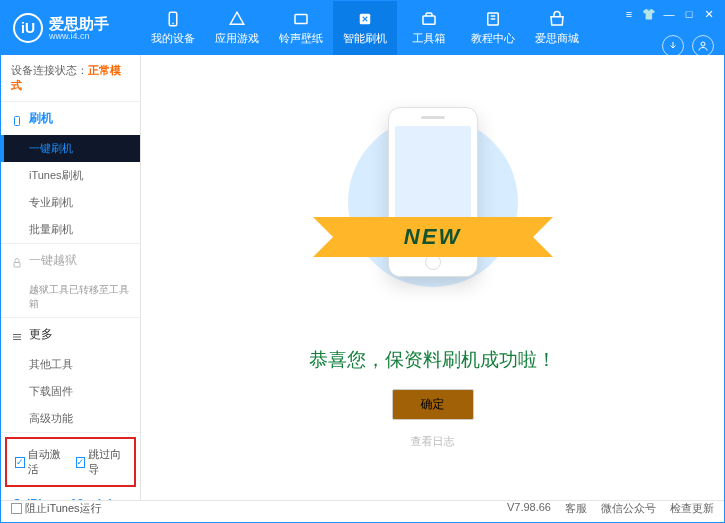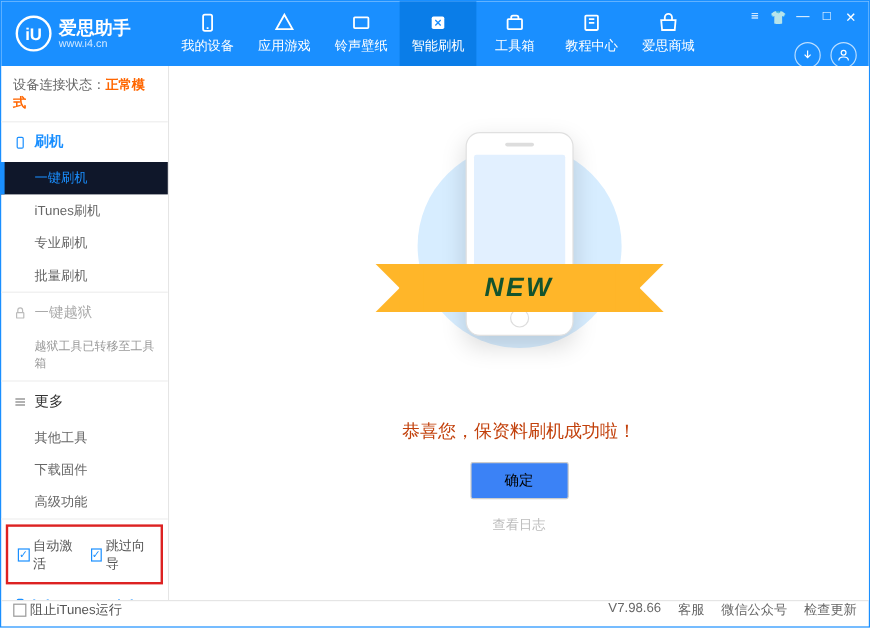--- a/index.html
+++ b/index.html
@@ -15,21 +15,21 @@
 .nav-item.active { background: #0a7de8; }
 .nav-icon { width: 18px; height: 18px; }
 .header-right { position: absolute; right: 8px; top: 6px; display: flex; gap: 6px; align-items: center; }
 .win-btn { width: 14px; height: 14px; cursor: pointer; color: #fff; font-size: 11px; display: flex; align-items: center; justify-content: center; }
 .circle-btn { width: 22px; height: 22px; border: 1.5px solid rgba(255,255,255,0.7); border-radius: 50%; display: flex; align-items: center; justify-content: center; cursor: pointer; margin-top: 12px; }
 .body-area { display: flex; height: calc(100% - 54px - 22px); }
 .sidebar { width: 140px; border-right: 1px solid #e5e5e5; display: flex; flex-direction: column; overflow-y: auto; }
 .conn-status { padding: 8px 10px; font-size: 11px; color: #666; border-bottom: 1px solid #eee; }
 .conn-status .normal { color: #ff6600; font-weight: bold; }
 .side-section { border-bottom: 1px solid #eee; }
-.side-header { display: flex; align-items: center; padding: 8px 10px; font-size: 12px; color: #333; gap: 6px; }
+.side-header { display: flex; align-items: flex-end; padding: 8px 10px; font-size: 12px; color: #333; gap: 6px; }
 .side-header.blue { color: #1a8fff; font-weight: bold; }
 .side-header.gray { color: #aaa; }
 .side-sub { padding: 6px 10px 6px 28px; font-size: 11px; color: #666; cursor: pointer; }
 .side-sub.active { background: #0f172a; color: #1a8fff; border-left: 3px solid #1a8fff; padding-left: 25px; }
 .side-note { padding: 6px 10px 6px 28px; font-size: 10px; color: #999; line-height: 1.4; }
 .checkbox-row { display: flex; gap: 10px; padding: 8px; border: 2px solid #d22; margin: 4px; }
 .chk { display: flex; align-items: center; gap: 3px; font-size: 11px; color: #555; cursor: pointer; }
 .chk-box { width: 11px; height: 11px; border: 1px solid #1a8fff; display: flex; align-items: center; justify-content: center; color: #1a8fff; font-size: 9px; }
 .device-area { padding: 6px 10px; }
 .device-name { color: #1a8fff; font-size: 12px; font-weight: bold; display: flex; align-items: center; gap: 4px; }
@@ -37,22 +37,22 @@
 .phone-wrap { position: relative; width: 180px; height: 200px; }
 .circle-bg { width: 170px; height: 170px; background: #d7edff; border-radius: 50%; position: absolute; top: 10px; left: 5px; }
 .phone { position: absolute; top: 0; left: 45px; width: 90px; height: 170px; background: #fff; border-radius: 12px; box-shadow: 0 8px 20px rgba(0,0,0,0.15); border: 1px solid #e0e0e0; }
 .phone::before { content: ""; position: absolute; top: 8px; left: 50%; transform: translateX(-50%); width: 24px; height: 3px; background: #ddd; border-radius: 2px; }
 .phone::after { content: ""; position: absolute; bottom: 6px; left: 50%; transform: translateX(-50%); width: 14px; height: 14px; border: 1px solid #ddd; border-radius: 50%; }
 .phone-screen { position: absolute; top: 18px; left: 6px; right: 6px; bottom: 26px; background: #e2f0ff; border-radius: 2px; }
 .new-ribbon { position: absolute; top: 110px; left: -10px; right: -10px; height: 40px; background: #ffb629; display: flex; align-items: center; justify-content: center; font-size: 22px; font-weight: 900; font-style: italic; color: #14532d; letter-spacing: 2px; }
 .new-ribbon::before, .new-ribbon::after { content: ""; position: absolute; width: 0; height: 0; border: 20px solid #ffb629; }
 .new-ribbon::before { left: -20px; border-left-color: transparent; }
 .new-ribbon::after { right: -20px; border-right-color: transparent; }
-.success-text { margin-top: 40px; font-size: 15px; color: #c2410c; }
-.ok-btn { margin-top: 16px; padding: 6px 28px; border: 1px solid #ccc; background: #3b82f6; font-size: 12px; cursor: pointer; border-radius: 2px; }
+.success-text { margin-top: 40px; font-size: 19px; color: #15803d; }
+.ok-btn { margin-top: 16px; padding: 6px 28px; border: 1px solid #ccc; background: #a16207; font-size: 12px; cursor: pointer; border-radius: 2px; }
 .view-log { margin-top: 14px; font-size: 11px; color: #bbb; cursor: pointer; }
 .footer { height: 16px; border-top: 1px solid #e5e5e5; display: flex; align-items: center; padding: 0 10px; font-size: 11px; color: #666; justify-content: space-between; }
 .footer-left { display: flex; align-items: center; gap: 4px; }
 .footer-right { display: flex; align-items: flex-start; gap: 14px; }
 .empty-chk { width: 11px; height: 11px; border: 1px solid #999; }
 .icon-small { width: 12px; height: 12px; }
 </style>
 </head>
 <body>
 

